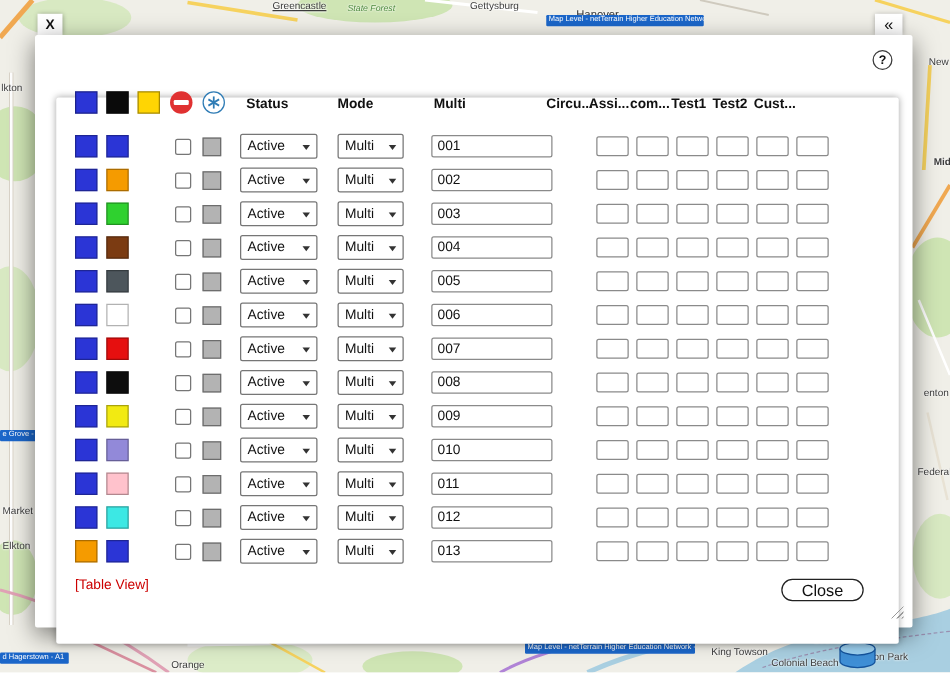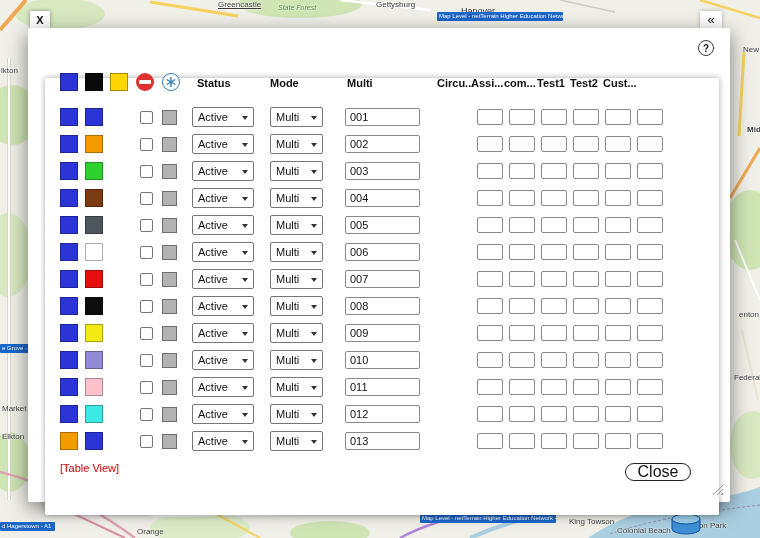--- a/index.html
+++ b/index.html
@@ -56,30 +56,30 @@
   .row .checkbox { position:absolute; left:112px; top:7px; width:13px; height:13px;
     border:1px solid #767676; border-radius:2px; background:#fff; cursor:pointer; }
   .row .graybox { position:absolute; left:134px; top:6px; width:15px; height:15px;
     background:#b3b3b3; border:1px solid #6d6d6d; cursor:pointer; }
   .select { position:absolute; top:3px; height:20px; background:#fff; border:1px solid #767676;
     border-radius:2px; font-size:11px; line-height:18px; padding-left:5px; cursor:pointer; }
   .select .caret { position:absolute; right:5px; top:8px; width:0; height:0;
     border-left:3.5px solid transparent; border-right:3.5px solid transparent; border-top:4.5px solid #333; }
   .select.status { left:164px; width:62px; }
   .select.mode   { left:242px; width:53px; }
-  .name-input { position:absolute; left:317px; top:4px; width:75px; height:18px;
+  .name-input { position:absolute; left:317px; top:4px; width:97px; height:18px;
     border:1px solid #8a8a8a; border-radius:2px; padding:0 4px; color:#111;
     font:11px "Liberation Sans",sans-serif; background:#fff; }
   .extra { position:absolute; top:5px; width:26px; height:16px; border:1px solid #8a8a8a;
     border-radius:2px; background:#fff; }
   .ex0{left:449px}.ex1{left:481px}.ex2{left:513px}.ex3{left:545px}.ex4{left:577px}.ex5{left:609px}
 
   .table-view { position:absolute; left:32px; top:452px; color:#cc0000; font-size:11px; cursor:pointer; }
   .close-btn { position:absolute; left:597px; top:453px; width:66px; height:18px; background:#fff;
-    border:1.2px solid #222; border-radius:9px; font-size:16px;
+    border:1.2px solid #222; border-radius:9px; font-size:13px;
     display:flex; align-items:center; justify-content:center; cursor:pointer; }
   .resize { position:absolute; right:7px; bottom:7px; width:11px; height:11px;
     background:repeating-linear-gradient(135deg,transparent 0 2px,#999 2px 3px);
     clip-path:polygon(100% 0,100% 100%,0 100%); cursor:nwse-resize; }
 </style>
 </head>
 <body>
 
 <div class="stage">
 

